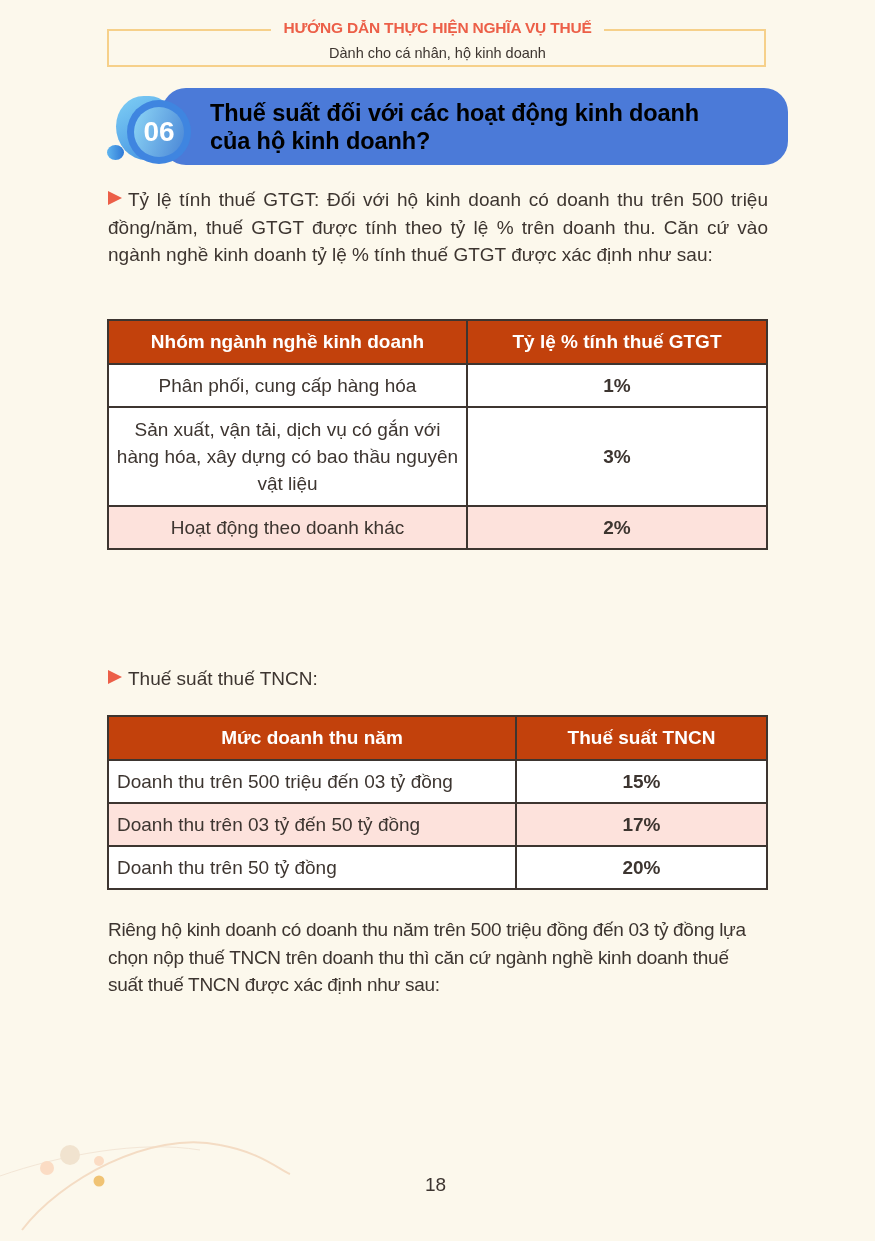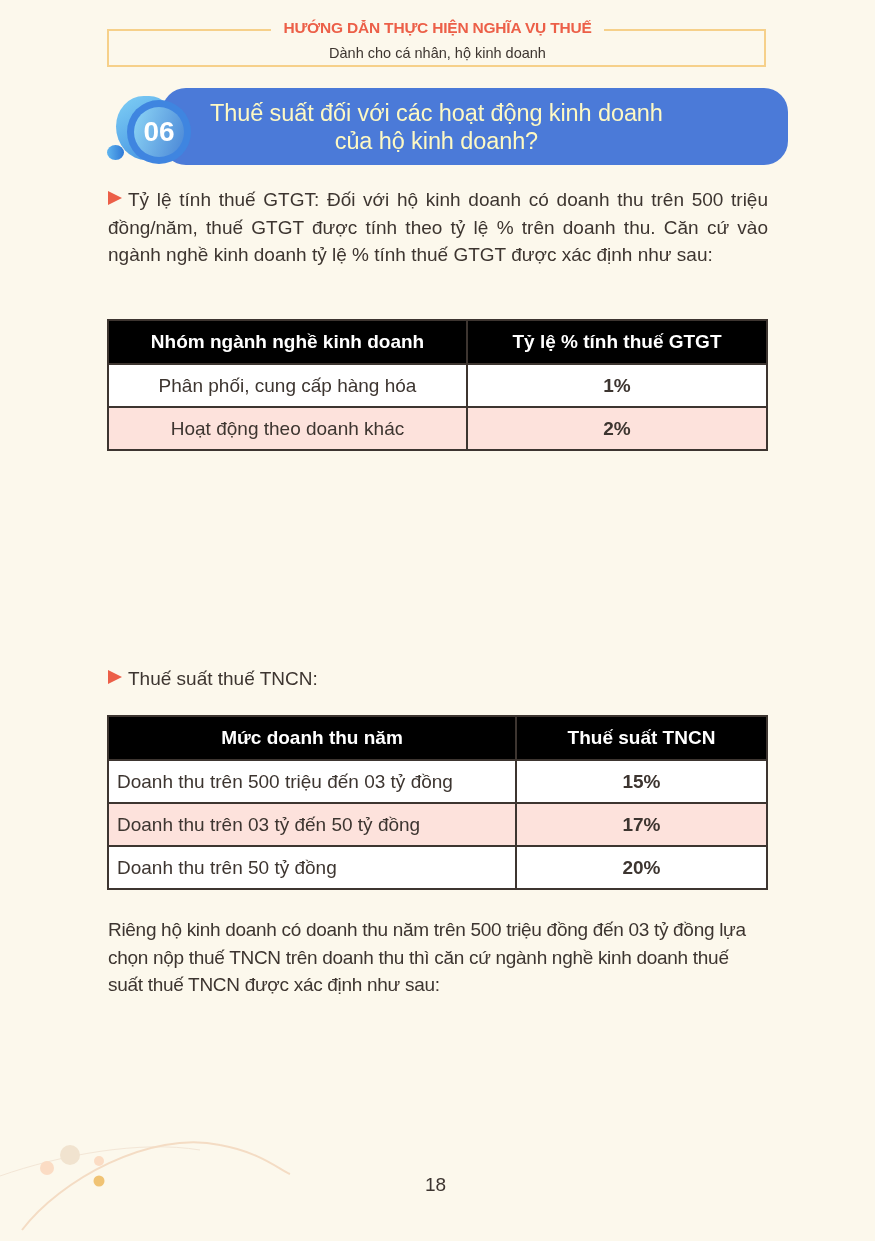--- a/index.html
+++ b/index.html
@@ -42,25 +42,24 @@
     .section-heading {
       position: absolute;
       left: 162px; top: 88px;
       width: 626px; height: 77px;
       background: #4b7ad8;
       border-radius: 24px;
     }
     .section-heading-text {
       position: absolute;
       left: 48px; top: 11px;
-      color: #fef9c3;
-      font-size: 23.5px; font-weight: normal;
+      color: #000000;
+      font-size: 23.5px; font-weight: bold;
       line-height: 28px;
       letter-spacing: -0.1px;
-      text-align: center;
     }
     .badge-blob {
       position: absolute;
       left: 116px; top: 96px;
       width: 58px; height: 64px;
       border-radius: 50% 45% 50% 55%;
       background: linear-gradient(150deg, #7fcff5 0%, #3e8de0 100%);
     }
     .badge-dot {
       position: absolute;
@@ -107,21 +106,21 @@
     
     table.tax {
       position: absolute;
       left: 107px;
       width: 661px;
       border-collapse: collapse;
       font-size: 19px;
       color: #3d3530;
     }
     table.tax th {
-      background: #000000;
+      background: #c2410c;
       color: #fff;
       font-weight: bold;
       font-size: 19px;
       border: 2px solid #3d3530;
       height: 42px;
       padding: 0;
     }
     table.tax td {
       border: 2px solid #3d3530;
       text-align: center;
@@ -167,20 +166,24 @@
     <tr>
       <th style="width:357px;">Nhóm ngành nghề kinh doanh</th>
       <th>Tỷ lệ % tính thuế GTGT</th>
     </tr>
   </thead>
   <tbody>
     <tr class="plain" style="height:43px;">
       <td>Phân phối, cung cấp hàng hóa</td>
       <td class="val">1%</td>
     </tr>
+    <tr class="plain" style="height:99px;">
+      <td>Sản xuất, vận tải, dịch vụ có gắn với hàng hóa, xây dựng có bao thầu nguyên vật liệu</td>
+      <td class="val">3%</td>
+    </tr>
     <tr class="alt" style="height:43px;">
       <td>Hoạt động theo doanh khác</td>
       <td class="val">2%</td>
     </tr>
   </tbody>
 </table>
 
 <div class="para" style="top:665px;">
   <span class="arrow"></span><span>Thuế suất thuế TNCN:</span>
 </div>

